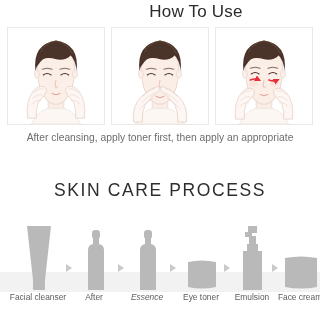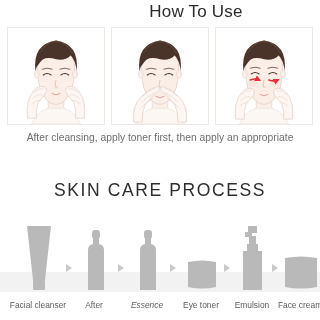--- a/index.html
+++ b/index.html
@@ -110,21 +110,21 @@
     width: 0;
     height: 0;
     border-top: 4px solid transparent;
     border-bottom: 4px solid transparent;
     border-left: 6px solid #c9c9c9;
   }
 
   
   .labels {
     position: absolute;
-    top: 300px;
+    top: 292px;
     left: 0;
     width: 320px;
     height: 16px;
   }
   .label {
     position: absolute;
     top: 0;
     text-align: center;
     font-size: 8.4px;
     color: #5c5c5c;

